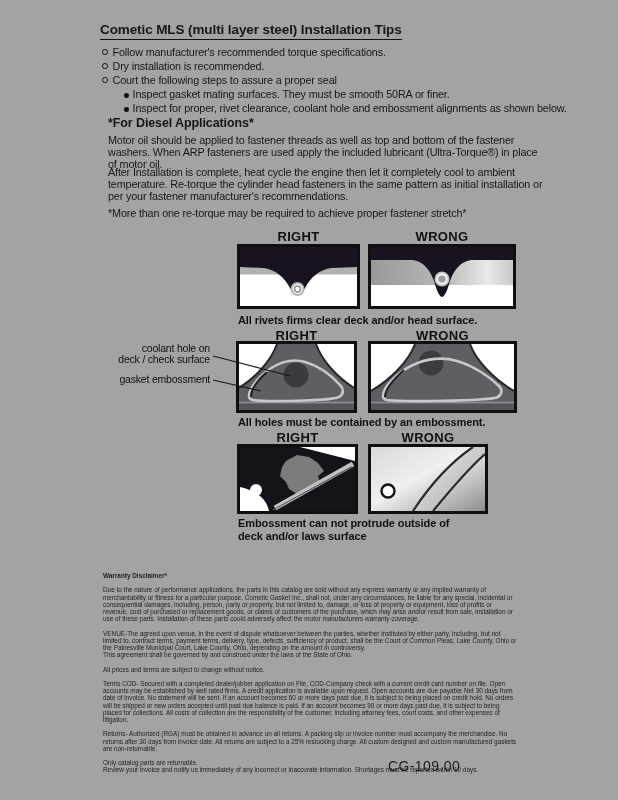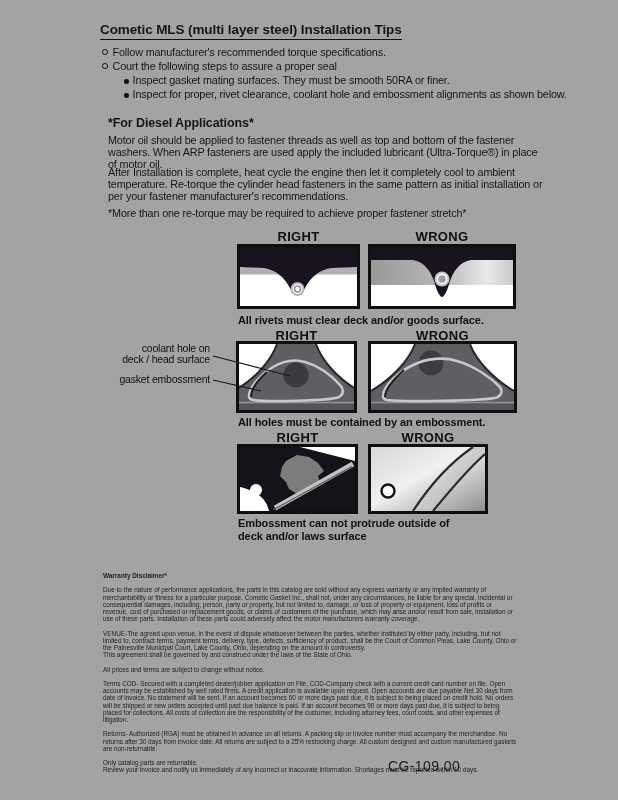--- a/index.html
+++ b/index.html
@@ -52,20 +52,21 @@
 </style>
 </head>
 <body>
 
 <div class="page">
 
   <div class="abs title">Cometic MLS (multi layer steel) Installation Tips</div>
 
   <div class="abs bullets">
     <div class="bullet">Follow manufacturer's recommended torque specifications.</div>
+    <div class="bullet">Dry installation is recommended.</div>
     <div class="bullet">Court the following steps to assure a proper seal</div>
     <div class="sub-bullet">Inspect gasket mating surfaces.  They must be smooth 50RA or finer.</div>
     <div class="sub-bullet">Inspect for proper, rivet clearance, coolant hole and embossment alignments as shown below.</div>
   </div>
 
   <div class="abs diesel-heading">*For Diesel Applications*</div>
   <div class="abs body-para para1">Motor oil should be applied to fastener threads as well as top and bottom of the fastener washers. When ARP fasteners are used apply the included lubricant (Ultra-Torque®) in place of motor oil.</div>
   <div class="abs body-para para2">After Installation is complete, heat cycle the engine then let it completely cool to ambient temperature. Re-torque the cylinder head fasteners in the same pattern as initial installation or per your fastener manufacturer's recommendations.</div>
   <div class="abs body-para note">*More than one re-torque may be required to achieve proper fastener stretch*</div>
 
@@ -95,28 +96,28 @@
       </defs>
       <rect width="142" height="59" fill="#ffffff"></rect>
       <rect x="0" y="13" width="142" height="25" fill="url(#g-band)"></rect>
       <path d="M0,0 H142 V13 H100 C89,15 83,23 79,34 C76,45 73,50 71,50 C69,50 66,45 63,34 C59,23 53,15 42,13 H0 Z" fill="#19121f"></path>
       <circle cx="71" cy="32" r="7.5" fill="#c6c6c6"></circle>
       <circle cx="71" cy="32" r="5.4" fill="#ffffff"></circle>
       <circle cx="71" cy="32" r="3.8" fill="#9b9ba1"></circle>
     </svg>
   </div>
 
-  <div class="abs caption" style="left:238px; top:314px;">All rivets must clear deck and/or goods surface.</div>
+  <div class="abs caption" style="left:238px; top:314px;">All rivets firms clear deck and/or head surface.</div>
 
   <div class="abs rw-label" style="left:236px; top:328px; width:121px;">RIGHT</div>
   <div class="abs rw-label" style="left:368px; top:328px; width:149px;">WRONG</div>
 
   <div class="abs annot" style="left:110px; top:343px; width:100px;">
     <div>coolant hole on</div>
-    <div>deck / head surface</div>
+    <div>deck / check surface</div>
   </div>
   <div class="abs annot" style="left:110px; top:374px; width:100px;">gasket embossment</div>
 
   <div class="abs panel" style="left:236px; top:341px; width:121px; height:72px;">
     <svg viewBox="0 0 115 66" preserveAspectRatio="none">
       <rect width="115" height="66" fill="#5e5e63"></rect>
       <path d="M0,0 H38 C32,17 17,33 0,44 Z" fill="#ffffff"></path>
       <path d="M38,0 C32,17 17,33 0,44" stroke="#26262b" stroke-width="2" fill="none"></path>
       <path d="M115,0 H77 C83,17 98,33 115,44 Z" fill="#ffffff"></path>
       <path d="M77,0 C83,17 98,33 115,44" stroke="#26262b" stroke-width="2" fill="none"></path>

